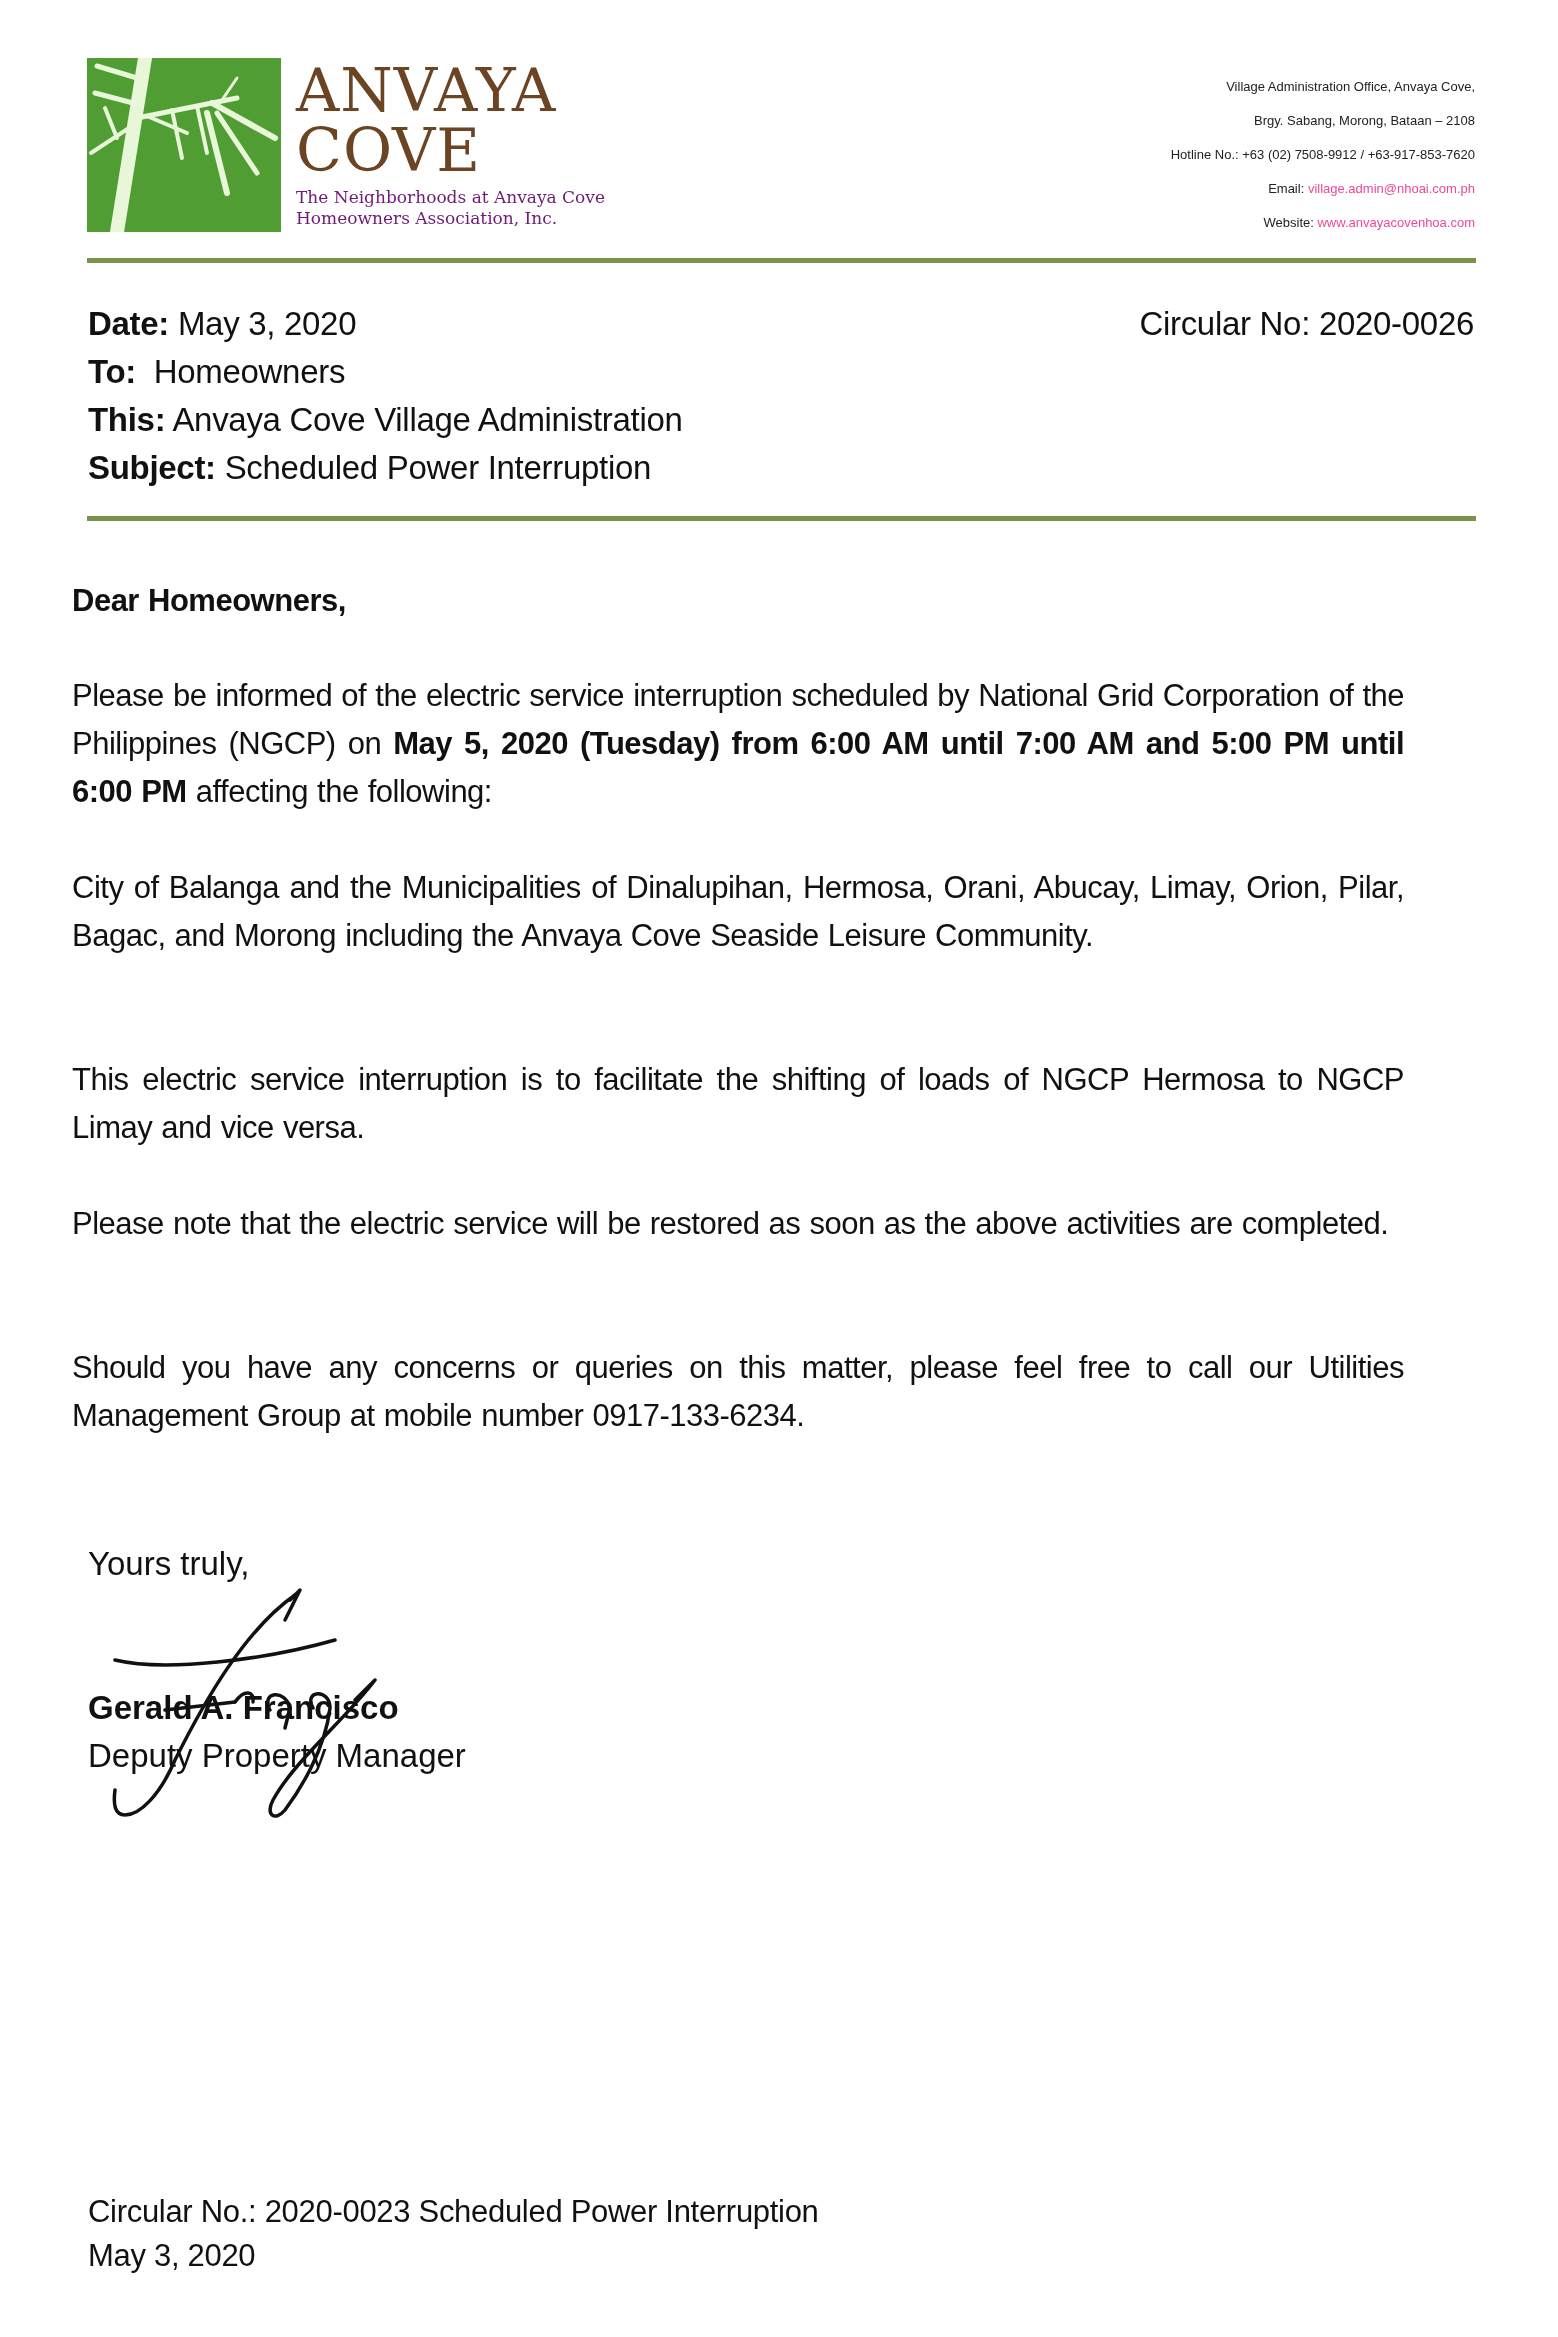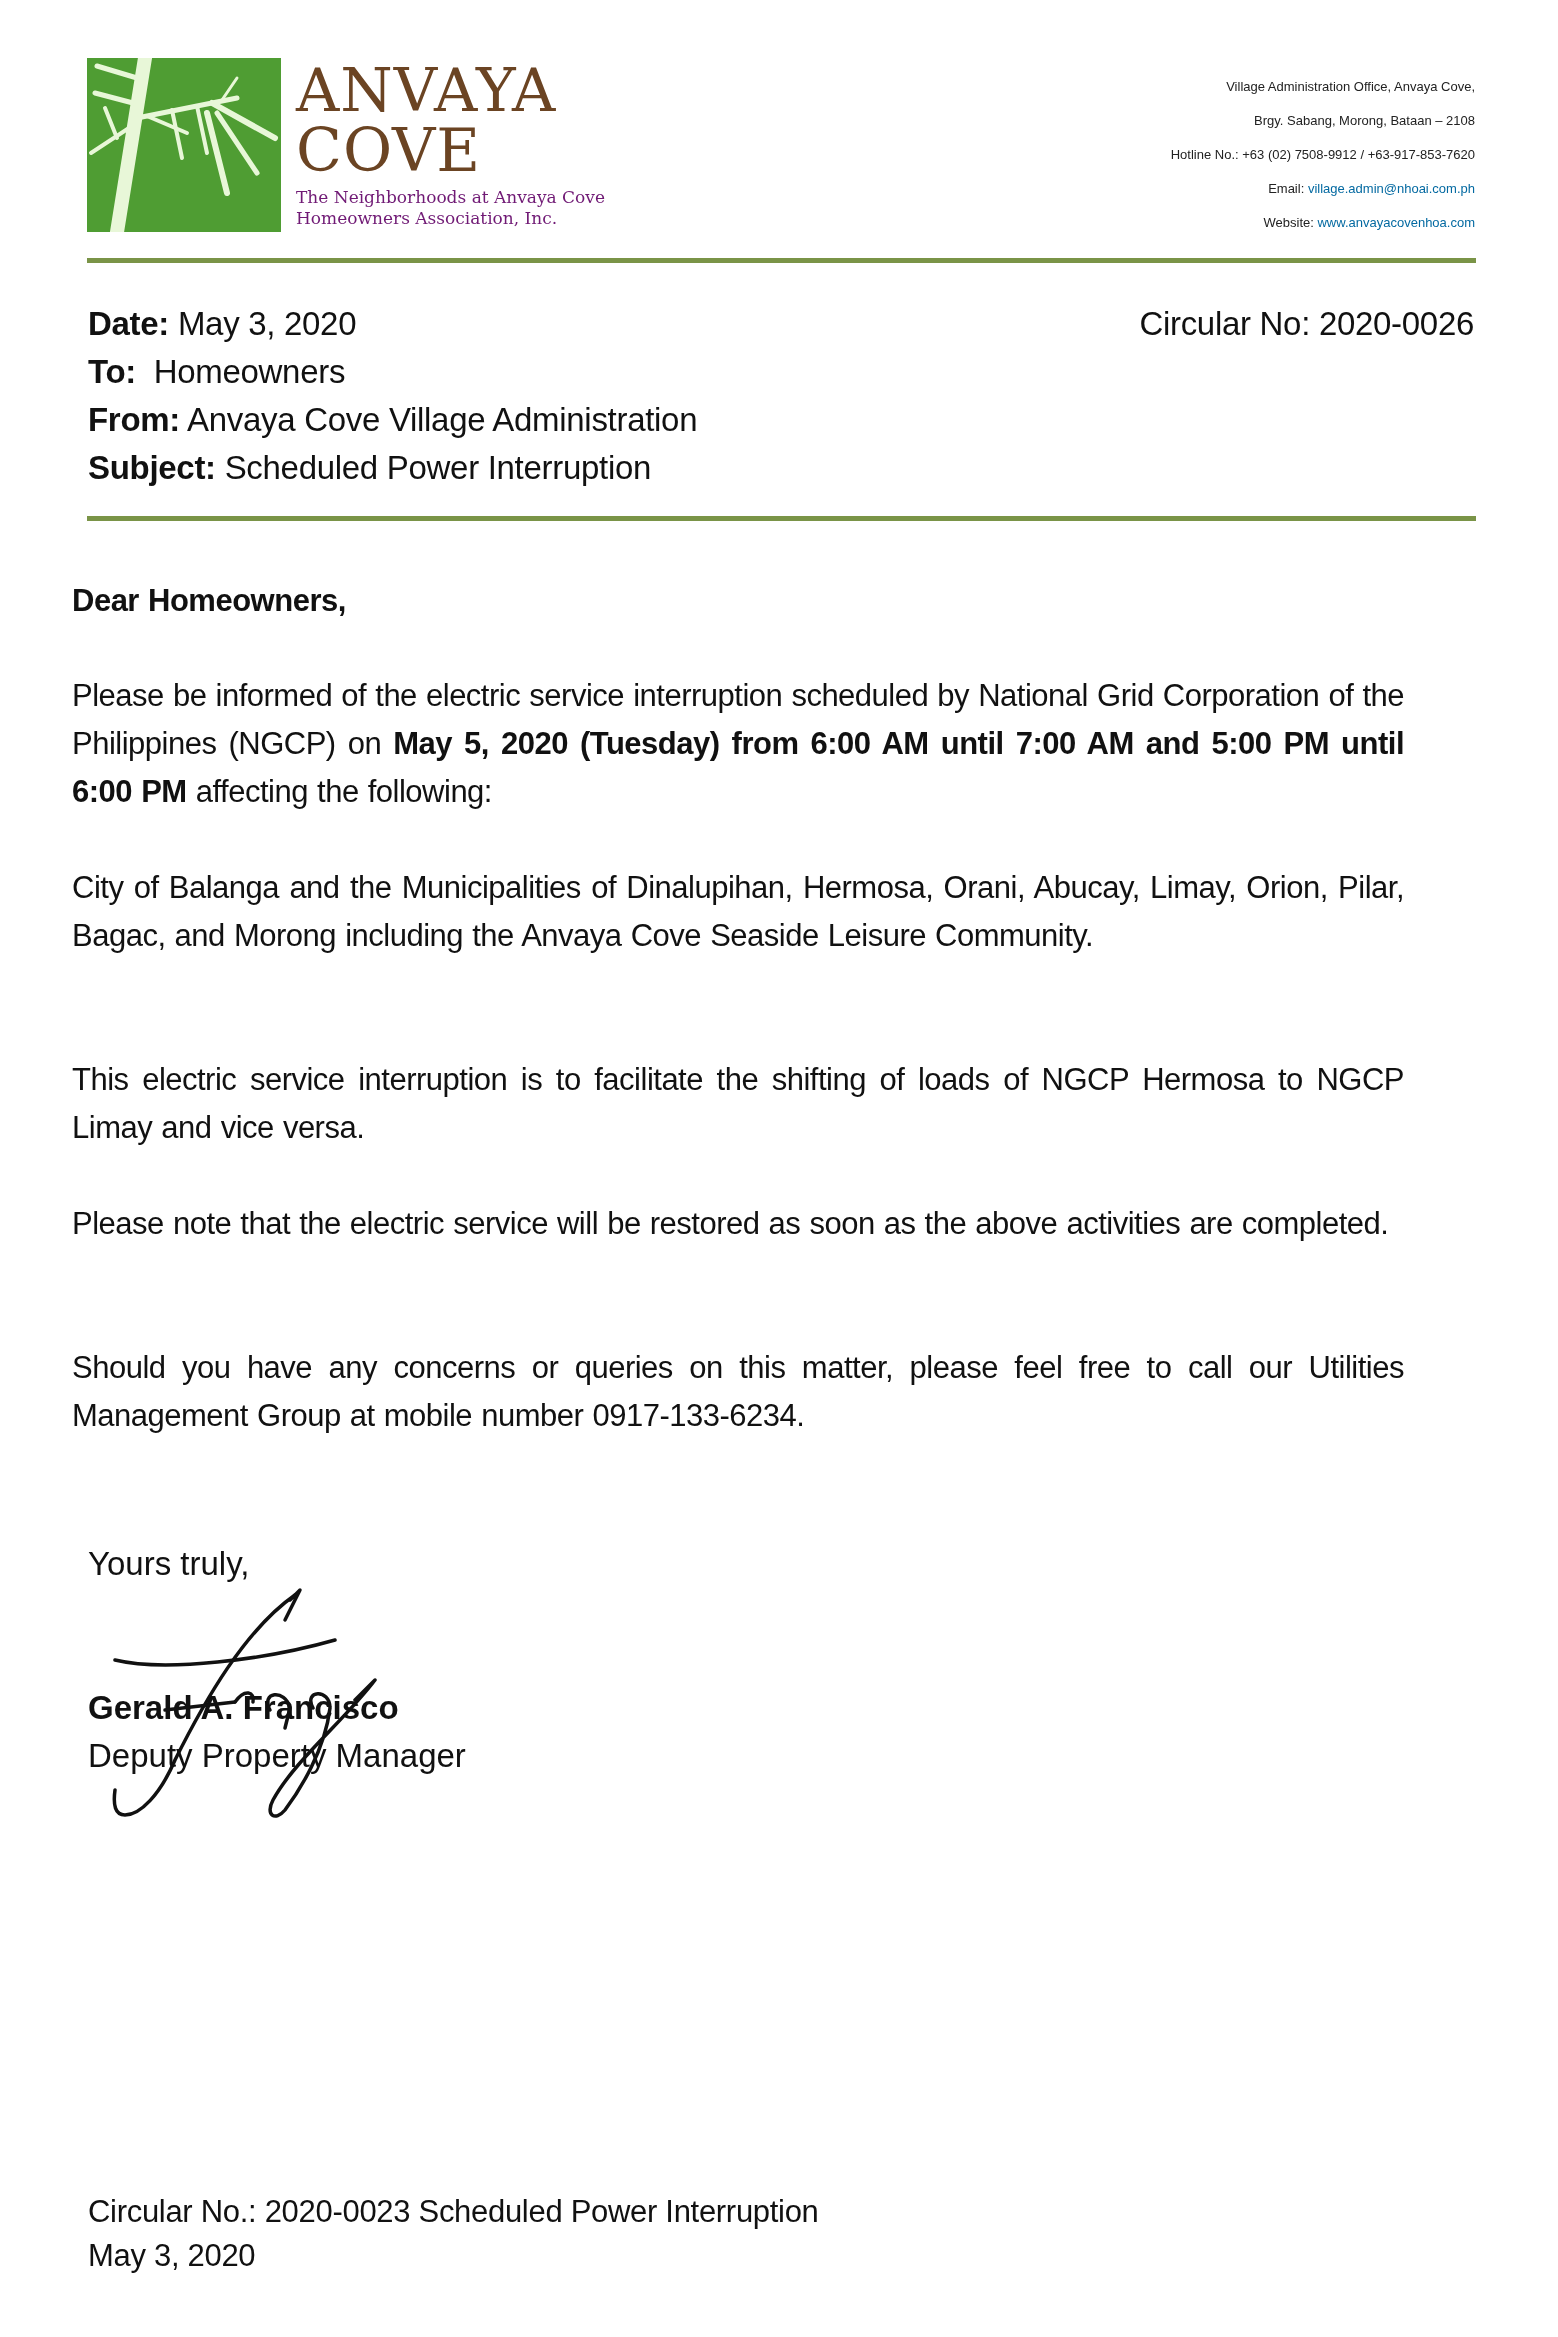--- a/index.html
+++ b/index.html
@@ -8,21 +8,21 @@
   .abs { position: absolute; }
   #logo-box { left: 87px; top: 58px; width: 194px; height: 174px; background: #4f9d33; overflow: hidden; }
   #logo-box svg { display: block; }
   .brand { left: 296px; color: #6b4423; font-family: "DejaVu Serif", serif; letter-spacing: 1px; }
   #brand-line1 { top: 58px; font-size: 60px; line-height: 64px; }
   #brand-line2 { top: 118px; font-size: 60px; line-height: 64px; }
   .tagline { left: 296px; font-size: 17px; line-height: 22px; color: #701a75; font-family: "DejaVu Serif", serif; }
   #tagline1 { top: 186px; }
   #tagline2 { top: 207px; }
   .addr { right: 83px; font-size: 13px; line-height: 34px; text-align: center; color: #222; font-family: "Liberation Sans", sans-serif; margin-top: 20px; }
-  .addr .link { color: #0369a1; }
+  .addr .link { color: #ec4899; }
   .divider { left: 87px; width: 1389px; height: 5px; background: #7a9447; }
   .meta { left: 88px; font-size: 33px; line-height: 48px; font-family: "Liberation Sans", sans-serif; letter-spacing: -0.3px; }
   .meta b { font-weight: bold; }
   #circular-no { right: 84px; left: auto; }
   .body-text { left: 72px; width: 1332px; font-size: 31px; line-height: 48px; text-align: justify;
                font-family: "Liberation Sans", sans-serif; letter-spacing: -0.5px; word-spacing: 1px; }
   .body-text b { font-weight: bold; }
   #salutation { font-weight: bold; }
   .sig-text { left: 88px; font-size: 33px; line-height: 48px; font-family: "Liberation Sans", sans-serif; }
   #signature { left: 85px; top: 1560px; width: 340px; height: 260px; }
@@ -68,21 +68,21 @@
 <div class="abs divider" style="top:258px;"></div>
 
 <div class="abs meta" style="top:300px;">
   <b>Date:</b><span> May 3, 2020</span>
 </div>
 <div id="circular-no" class="abs meta" style="top:300px;">
   <span>Circular No:</span><span> 2020-0026</span>
 </div>
 <div class="abs meta" style="top:348px; white-space:pre;"><b>To:</b><span>  Homeowners</span></div>
 <div class="abs meta" style="top:396px;">
-  <b>From:</b><span> Anvaya Cove Village Administration</span>
+  <b>This:</b><span> Anvaya Cove Village Administration</span>
 </div>
 <div class="abs meta" style="top:444px;">
   <b>Subject:</b><span> Scheduled Power Interruption</span>
 </div>
 
 <div class="abs divider" style="top:516px;"></div>
 
 <div id="salutation" class="abs body-text" style="top:577px;">Dear Homeowners,</div>
 
 <div class="abs body-text" style="top:672px;">

